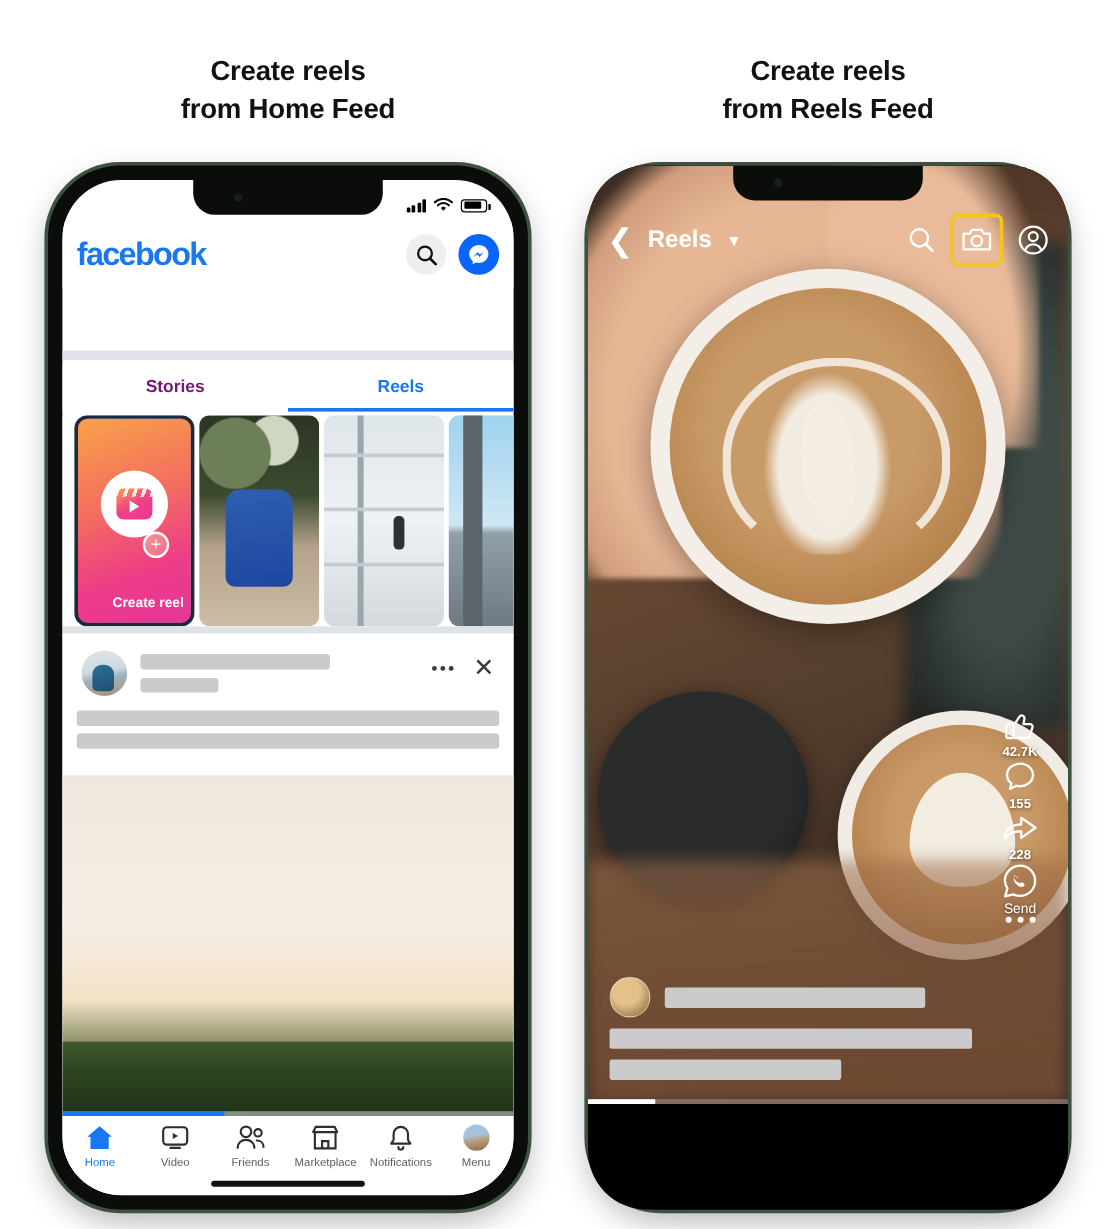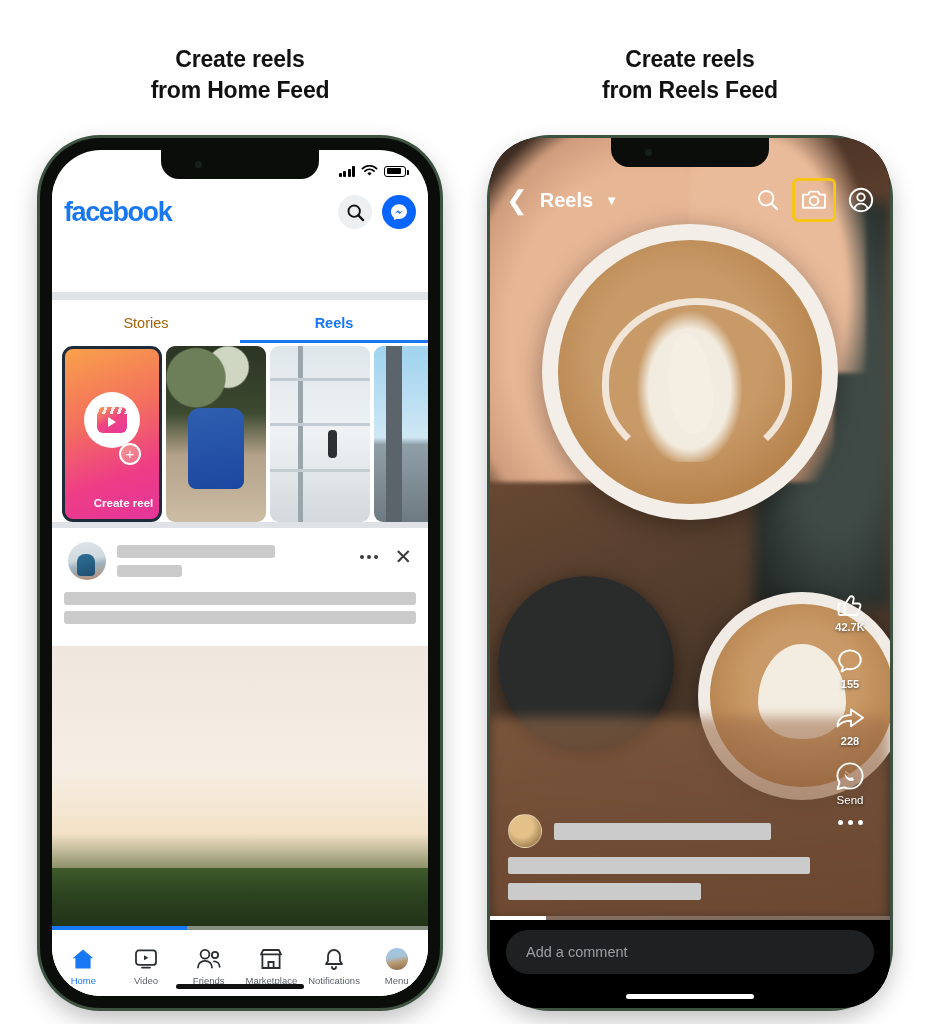--- a/index.html
+++ b/index.html
@@ -71,21 +71,21 @@
   .avatar { width:34px;height:34px;border-radius:50%;overflow:hidden;flex:none;
     background: linear-gradient(170deg,#9fc6e8 0%,#a7c3d6 40%,#b99b76 60%,#8a6a4a 100%); position:relative;}
   .avatar::after{content:"";position:absolute;left:8px;top:12px;width:16px;height:20px;border-radius:6px 6px 3px 3px;
     background:linear-gradient(160deg,#3a4a63,#25354d);}
   .composer-text{font-size:14.5px;color:#3b3b3b;flex:1;}
   .photo-ic { width:22px;height:20px;flex:none; }
   .divider { position:absolute; left:0; right:0; height:8px; background:#DFE3E8; }
 
   .tabs { position:absolute; top:153px; left:0; right:0; height:40px; display:flex; background:#fff; }
   .tab { flex:1; display:flex; align-items:center; justify-content:center;
-    font-size:14.5px; color:#a16207; font-weight:400; position:relative; }
+    font-size:14.5px; color:#701a75; font-weight:700; position:relative; }
   .tab.active { color:#1877F2; font-weight:bold; }
   .tab.active::after { content:""; position:absolute; left:0; right:0; bottom:0; height:3px; background:#1877F2; }
 
   .reels-row { position:absolute; top:196px; left:0; right:0; height:176px;
     display:flex; gap:4px; padding-left:10px; overflow:hidden; background:#fff; }
   .reel-card { width:100px; height:176px; border-radius:9px; overflow:hidden; flex:none; position:relative; }
   .create-reel { border:3px solid #1c2a3a; border-radius:11px;
     background:linear-gradient(160deg,#F9A14A 0%,#F36F5E 40%,#EE3D86 72%,#E5359A 100%); }
   .cr-circle { position:absolute; left:50%; top:42%; transform:translate(-50%,-50%);
     width:56px; height:56px; border-radius:50%; background:#fff;
@@ -144,21 +144,21 @@
   .kid .p-legs{width:15px;height:30px;background:#c9cdd4;}
   .mom .p-head{width:16px;height:18px;background:#8a6040;}
   .mom .p-body{width:30px;height:40px;background:#9aa4ad;}
   .mom .p-legs{width:20px;height:38px;background:#b6bcc2;}
   .horizon{position:absolute;left:0;right:0;bottom:0;height:22%;
     background:linear-gradient(180deg,#3f5a2c 0%,#2d4420 40%,#1f3217 100%);}
   .vid-progress{position:absolute;left:0;bottom:0;height:4px;width:100%;background:rgba(255,255,255,.45);}
   .vid-progress i{display:block;height:100%;width:36%;background:#1877F2;}
 
   .bottom-nav { position:absolute; bottom:0; left:0; right:0; height:66px; background:#fff;
-    display:flex; align-items:center; padding-top:7px; z-index:25; }
+    display:flex; align-items:flex-start; padding-top:7px; z-index:25; }
   .nav-item { flex:1; display:flex; flex-direction:column; align-items:center; gap:5px; }
   .nav-label { font-size:9.5px; color:#5B5F66; }
   .nav-item.active .nav-label { color:#1877F2; }
   .home-ind { position:absolute; left:50%; transform:translateX(-50%); bottom:7px;
     width:128px; height:5px; border-radius:3px; background:#111; }
   .nav-av { width:22px;height:22px;border-radius:50%;overflow:hidden;
     background:linear-gradient(170deg,#9fc6e8,#a7c3d6 42%,#b99b76 62%,#8a6a4a);}
 
   
   .reels-screen { position:absolute; inset:0; background:#000; }
@@ -197,21 +197,21 @@
     display:flex; align-items:center; justify-content:space-between; padding:0 16px; z-index:30; }
   .rt-left { display:flex; align-items:center; gap:12px; }
   .chev-back { color:#fff; font-size:26px; line-height:1; font-weight:300; }
   .reels-title { color:#fff; font-size:20px; font-weight:bold; }
   .chev-dn { color:#fff; font-size:13px; }
   .rt-right { display:flex; align-items:center; gap:12px; }
   .cam-box { width:44px;height:44px;border:3px solid #F5C518;border-radius:6px;
     display:flex;align-items:center;justify-content:center; }
 
   .reel-actions { position:absolute; right:14px; top:452px; width:52px; z-index:30;
-    display:flex; flex-direction:column; align-items:center; gap:14px; }
+    display:flex; flex-direction:column; align-items:center; }
   .act { display:flex; flex-direction:column; align-items:center; gap:3px; }
   .act-count { color:#fff; font-size:11px; font-weight:600; text-shadow:0 1px 3px rgba(0,0,0,.6); }
   .act-label { color:#fff; font-size:11.5px; font-weight:normal; text-shadow:0 1px 3px rgba(0,0,0,.6); }
 
   .reel-caption { position:absolute; left:18px; right:80px; bottom:108px; z-index:30;
     display:flex; flex-direction:column; gap:9px; }
   .rc-row1 { display:flex; align-items:center; gap:12px; }
   .rc-av { width:34px;height:34px;border-radius:50%;flex:none;
     background:radial-gradient(circle at 40% 35%, #e3c189 0 40%, #7a5a2e 100%); border:1px solid rgba(255,255,255,.4);}
   .rc-ph { background:#CBCBCB; height:17px; border-radius:2px; }
@@ -508,23 +508,17 @@
           <i class="rc-ph" style="width:72%"></i>
         </span>
         <i class="rc-ph" style="width:100%"></i>
         <i class="rc-ph" style="width:64%"></i>
       </div>
 
       <span class="reel-progress">
           <i style="width: 14%;"></i>
         </span>
 
-      <div class="comment-bar">
-        <div class="comment-input">
-          <span class="comment-ph">Add a comment</span>
-        </div>
-        <span class="home-ind-w"></span>
-      </div>
 
     </div>
   </div>
 
 </div>
 
 </body></html>

